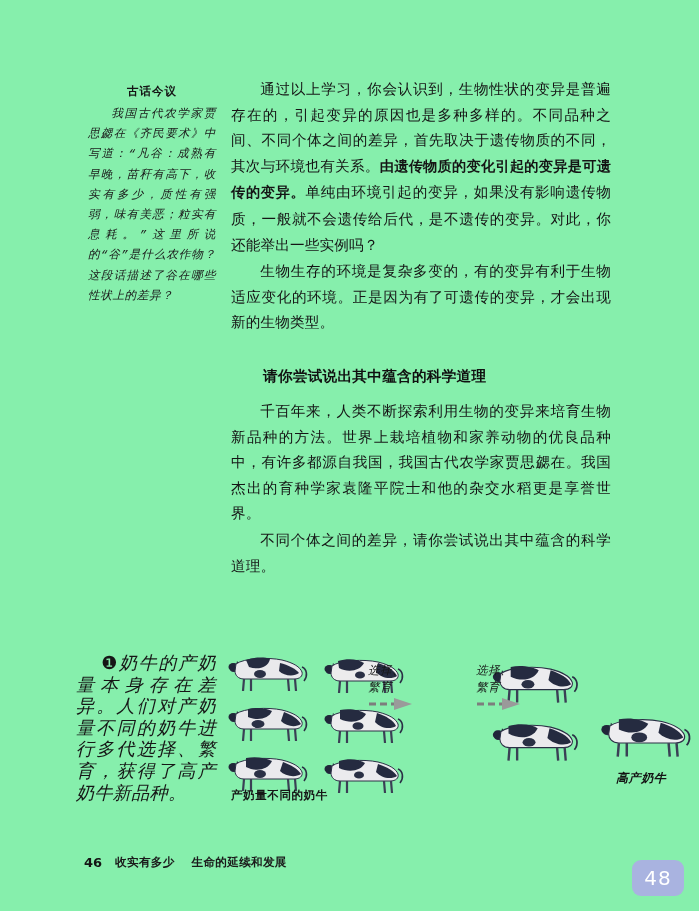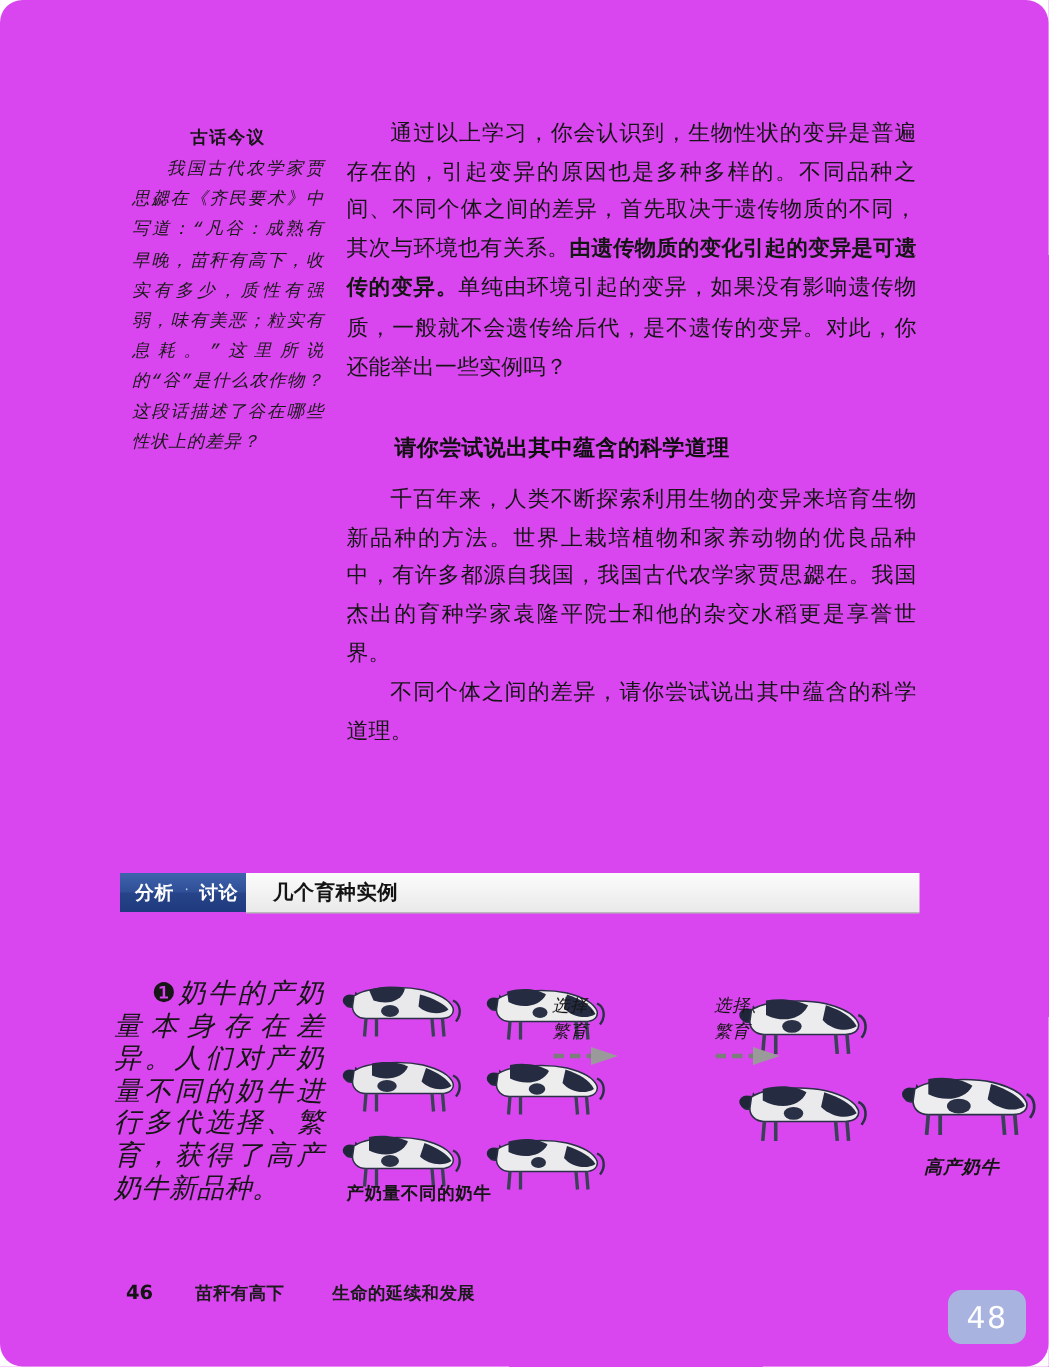--- a/index.html
+++ b/index.html
@@ -12,22 +12,21 @@
     height: 911px;
     position: relative;
     font-family: "DejaVu Sans", "Liberation Sans", sans-serif;
     color: #1b1b1b;
     overflow: hidden;
   }
 
   .page {
     position: absolute;
     inset: 0;
-    background: #d946ef;
-    border-radius: 15px;
+    background: #86efac;
   }
 
   
   .note {
     position: absolute;
     left: 88px;
     top: 84px;
     width: 128px;
   }
   .note-title {
@@ -216,21 +215,21 @@
     white-space: nowrap;
   }
 
   
   .footer {
     position: absolute;
     left: 84px;
     top: 855px;
     display: flex;
     align-items: flex-start;
-    gap: 28px;
+    gap: 13px;
     font-family: "DejaVu Sans", "Liberation Sans", sans-serif;
   }
   .footer-pageno {
     font-size: 13px;
     font-weight: bold;
     color: #141414;
   }
   .footer-unit {
     font-size: 11.6px;
     font-weight: bold;
@@ -274,39 +273,29 @@
 
   <div class="note">
     <div class="note-title">古话今议</div>
     <div class="note-body">我国古代农学家贾思勰在《齐民要术》中写道：“凡谷：成熟有早晚，苗秆有高下，收实有多少，质性有强弱，味有美恶；粒实有息耗。”这里所说的“谷”是什么农作物？这段话描述了谷在哪些性状上的差异？</div>
   </div>
 
   <div class="main-col">
 
     <p class="para"><span>通过以上学习，你会认识到，生物性状的变异是普遍存在的，引起变异的原因也是多种多样的。不同品种之间、不同个体之间的差异，首先取决于遗传物质的不同，其次与环境也有关系。</span><span class="em">由遗传物质的变化引起的变异是可遗传的变异。</span><span>单纯由环境引起的变异，如果没有影响遗传物质，一般就不会遗传给后代，是不遗传的变异。对此，你还能举出一些实例吗？</span></p>
 
+    <p class="para">生物生存的环境是复杂多变的，有的变异有利于生物适应变化的环境。正是因为有了可遗传的变异，才会出现新的生物类型。</p>
 
     <h2 class="section-heading">请你尝试说出其中蕴含的科学道理</h2>
 
     <p class="para">千百年来，人类不断探索利用生物的变异来培育生物新品种的方法。世界上栽培植物和家养动物的优良品种中，有许多都源自我国，我国古代农学家贾思勰在。我国杰出的育种学家袁隆平院士和他的杂交水稻更是享誉世界。</p>
 
     <p class="para">不同个体之间的差异，请你尝试说出其中蕴含的科学道理。</p>
   </div>
 
-  <div class="activity">
-    <div class="activity-tabs">
-      <span class="activity-tab">分析</span>
-      <span class="activity-sep">·</span>
-      <span class="activity-tab">讨论</span>
-    </div>
-    <div class="activity-title-wrap">
-      <span class="activity-title">几个育种实例</span>
-    </div>
-    <div class="activity-rule"></div>
-  </div>
 
   <div class="figure">
 
     <div class="fig-text"><span class="fig-marker">❶</span><span>奶牛的产奶量本身存在差异。人们对产奶量不同的奶牛进行多代选择、繁育，获得了高产奶牛新品种。</span></div>
 
     <div class="cow-grid">
 
       <svg class="cow" style="left:0px;  top:0px;" width="88" height="46" viewBox="0 0 88 46">
         <g>
           <path d="M14 16 C10 14 7 16 6 19 C5 22 7 24 10 24 L14 24 Z" fill="#2a3045"></path>
@@ -451,21 +440,21 @@
         <path d="M78 19 C83 21 84 28 80 33" stroke="#2a3045" stroke-width="1.6" fill="none"></path>
       </g>
     </svg>
 
     <div class="lbl-highyield">高产奶牛</div>
     <div class="fig-caption">产奶量不同的奶牛</div>
   </div>
 
   <div class="footer">
     <span class="footer-pageno">46</span>
-    <span class="footer-unit">苗秆有高下</span>
+    <span class="footer-unit">收实有多少</span>
     <span class="footer-title">生命的延续和发展</span>
   </div>
 
   <div class="page-badge">
     <span>48</span>
   </div>
 
 </div>
 
 </body></html>

